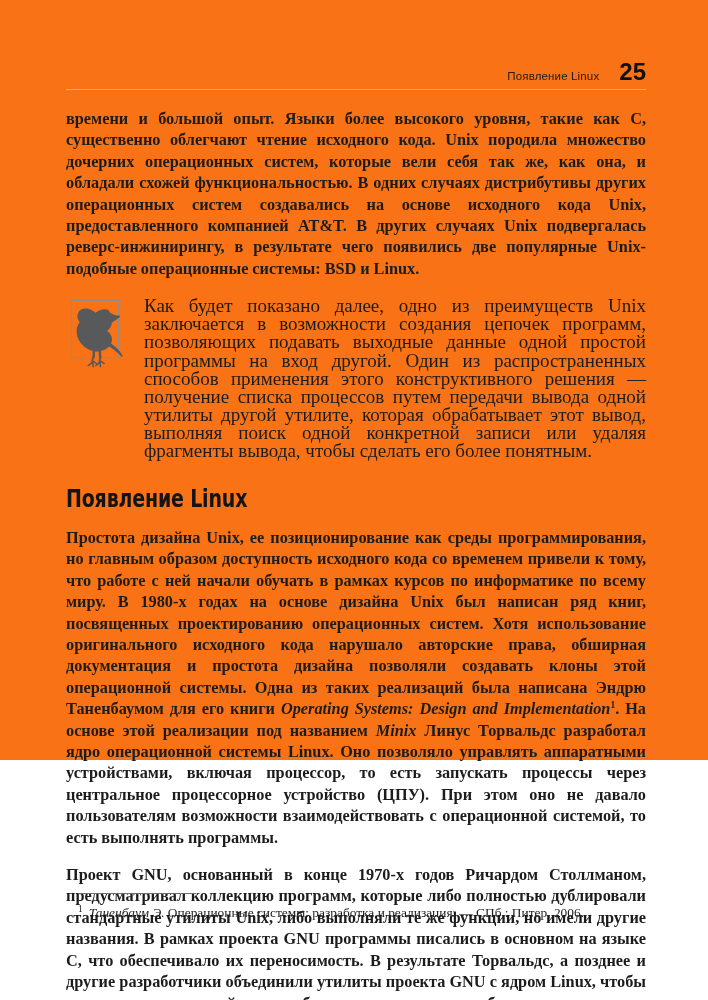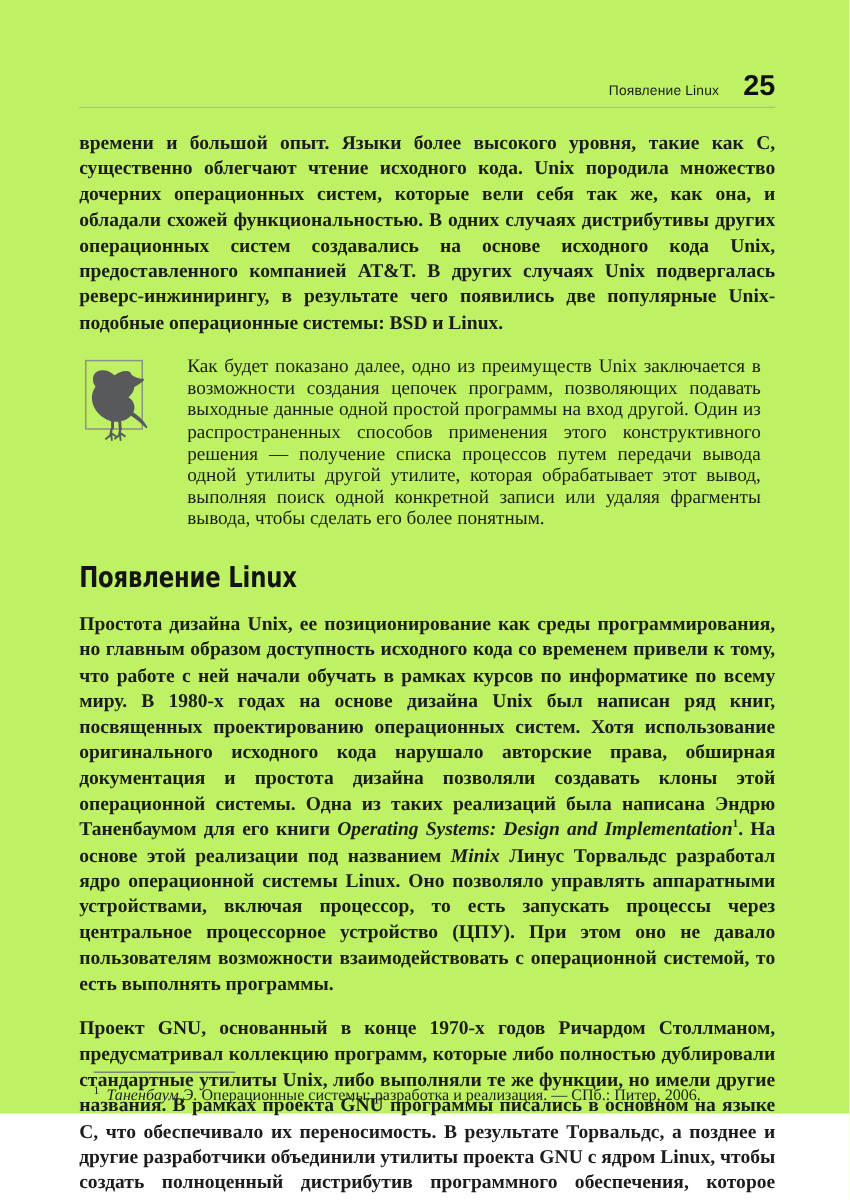--- a/index.html
+++ b/index.html
@@ -11,22 +11,22 @@
     width: 708px;
     height: 1000px;
     overflow: hidden;
     font-family: "Liberation Serif", "DejaVu Serif", serif;
     color: #1c1c1c;
   }
 
   .page {
     position: relative;
     width: 708px;
-    height: 928px;
-    background: #bef264;
+    height: 760px;
+    background: #f97316;
     box-sizing: border-box;
   }
 
   
   .running-head {
     position: absolute;
     left: 66px;
     top: 60px;
     width: 580px;
     display: flex;
@@ -94,22 +94,22 @@
   }
   .note-icon {
     position: absolute;
     left: 2px;
     top: 2px;
     width: 58px;
     height: 72px;
   }
   .note-icon svg { display: block; }
   .note-text {
-    margin: 12px;
-    font-size: 16px;
+    margin: 0;
+    font-size: 19px;
     line-height: 18.1px;
     text-align: justify;
     color: #1c1c1c;
   }
 
   
   h2.section-title {
     margin: 26px 0 14px 0;
     font-family: "DejaVu Sans Condensed", "Liberation Sans Narrow", "Liberation Sans", sans-serif;
     font-size: 24px;

